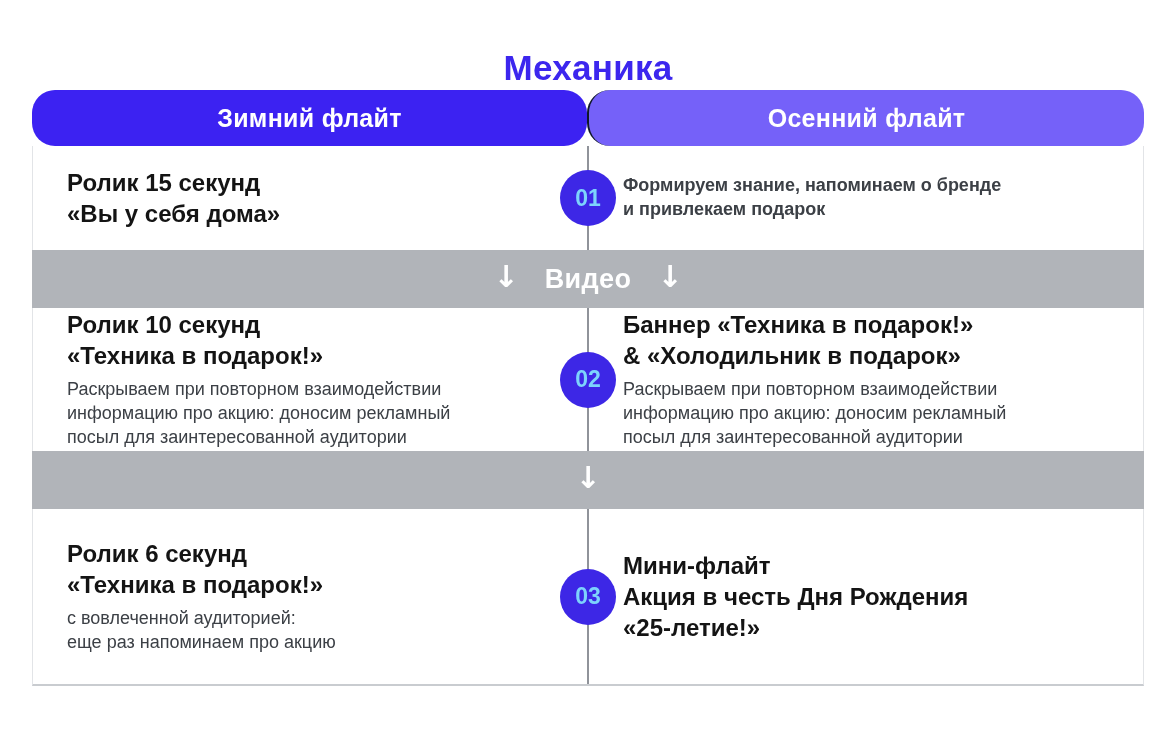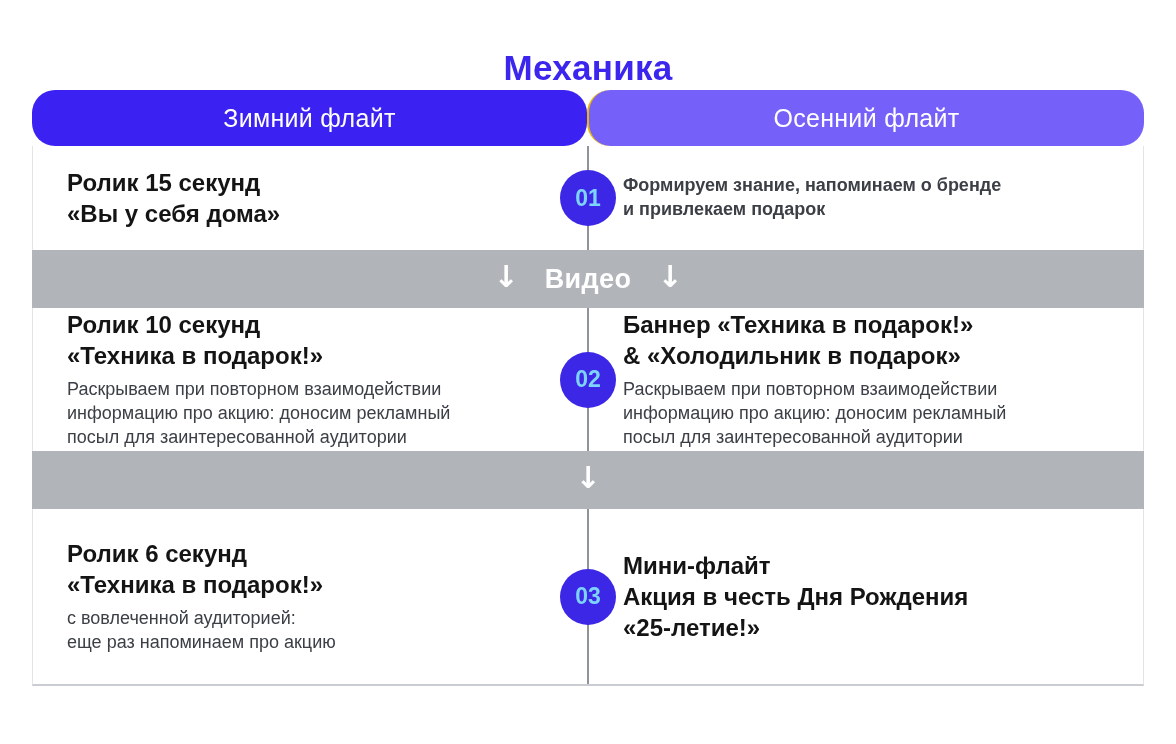--- a/index.html
+++ b/index.html
@@ -19,24 +19,24 @@
     margin-top:22px;
   }
   .table{
     position:absolute;left:32px;top:90px;width:1112px;
     border-radius:20px 20px 0 0;
     overflow:hidden;
   }
   .header-row{display:flex;height:56px;}
   .header-cell{
     flex:1;display:flex;align-items:center;justify-content:center;
-    color:#ffffff;font-size:25px;font-weight:400;letter-spacing:0.3px;border-radius:23px;
+    color:#ffffff;font-size:25px;font-weight:700;letter-spacing:0.3px;border-radius:23px;
   }
   .header-cell.left{background:#3c22f2;}
-  .header-cell.right{background:#7561f9;border-left:2px solid #eab308;}
+  .header-cell.right{background:#7561f9;border-left:2px solid #0f172a;}
   .content-row{
     display:flex;position:relative;background:#ffffff;
     border-left:1px solid #e2e4e7;border-right:1px solid #e2e4e7;
   }
   .row1{height:104px;}
   .row2{height:143px;}
   .row3{height:175px;border-bottom:2px solid #c9ccd0;}
   .cell{
     flex:1;display:flex;flex-direction:column;
     justify-content:center;text-align:left;

